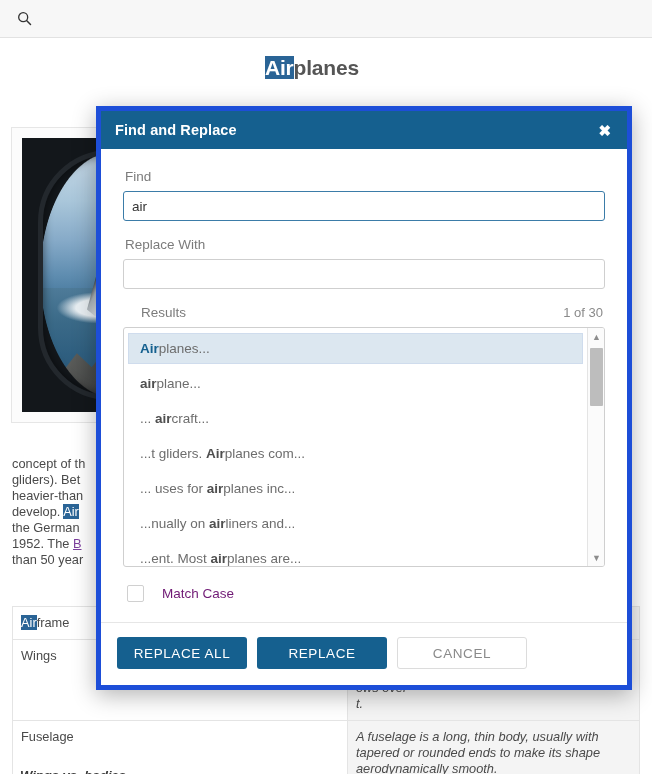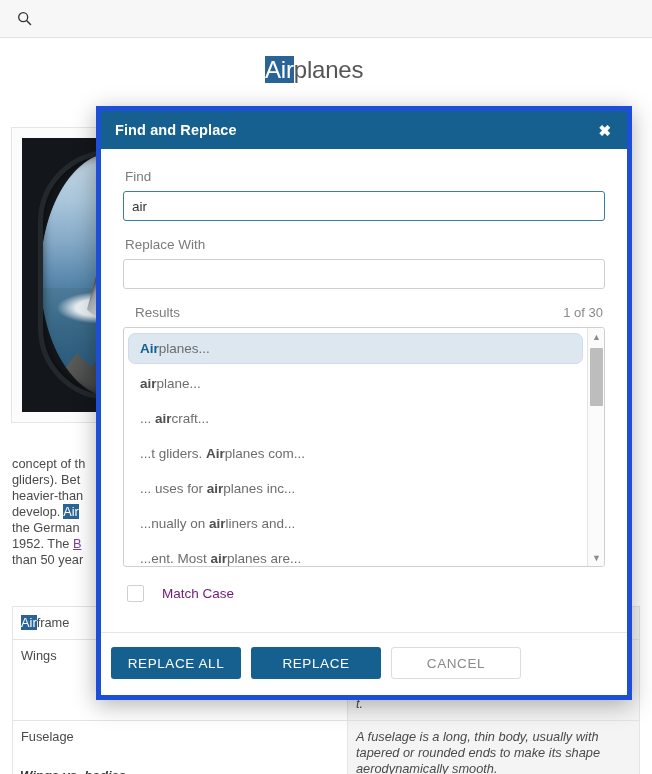--- a/index.html
+++ b/index.html
@@ -33,22 +33,22 @@
     cursor: pointer;
   }
 
   
   .page {
     position: relative;
     padding: 0;
   }
 
   .article-title {
-    font-size: 24px;
-    font-weight: normal;
+    font-size: 21px;
+    font-weight: bold;
     color: #555;
     margin: 18px 0 10px 265px;
     letter-spacing: -0.2px;
   }
   .hl {
     background: #2a6496;
     color: #ffffff;
   }
 
   
@@ -234,21 +234,21 @@
     border: 1px solid #3b7ca8;
   }
   .field { margin-bottom: 16px; }
 
   .results-row {
     display: flex;
     justify-content: space-between;
     align-items: baseline;
     margin-bottom: 7px;
   }
-  .results-label { font-size: 13.5px; color: #7b7b7b; margin-left: 12px; }
+  .results-label { font-size: 13.5px; color: #7b7b7b; margin-left: 18px; }
   .results-count { font-size: 13px; color: #8a8a8a; margin-right: 2px; }
 
   .results-list {
     border: 1px solid #cfcfcf;
     border-radius: 3px;
     height: 240px;
     position: relative;
     overflow: hidden;
     background: #fff;
     box-sizing: border-box;
@@ -258,21 +258,21 @@
     left: 0; top: 0; right: 17px; bottom: 0;
     overflow: hidden;
     padding: 5px 0 0 0;
   }
   .result-item {
     padding: 8px 12px;
     font-size: 13.5px;
     color: #6d6d6d;
     cursor: pointer;
     margin: 0 4px 4px 4px;
-    border-radius: 7px;
+    border-radius: 0;
     white-space: nowrap;
     overflow: hidden;
     text-overflow: clip;
   }
   .result-item b { color: #4f4f4f; }
   .result-item.selected {
     background: #dce7f0;
     border: 1px solid #cfdced;
     padding: 7px 11px;
   }
@@ -322,25 +322,24 @@
   }
   .match-label {
     margin-left: 18px;
     font-size: 13.5px;
     color: #701a75;
     cursor: pointer;
   }
 
   .modal-footer {
     border-top: 1px solid #e6e6e6;
-    padding: 14px 22px 16px 10px;
+    padding: 14px 22px 16px 16px;
     display: flex;
     gap: 10px;
     background: #fff;
-    margin-top: 10px;
   }
   .btn {
     height: 32px;
     min-width: 130px;
     border: none;
     border-radius: 3px;
     font-family: "Liberation Sans", sans-serif;
     font-size: 13.5px;
     letter-spacing: .6px;
     cursor: pointer;

